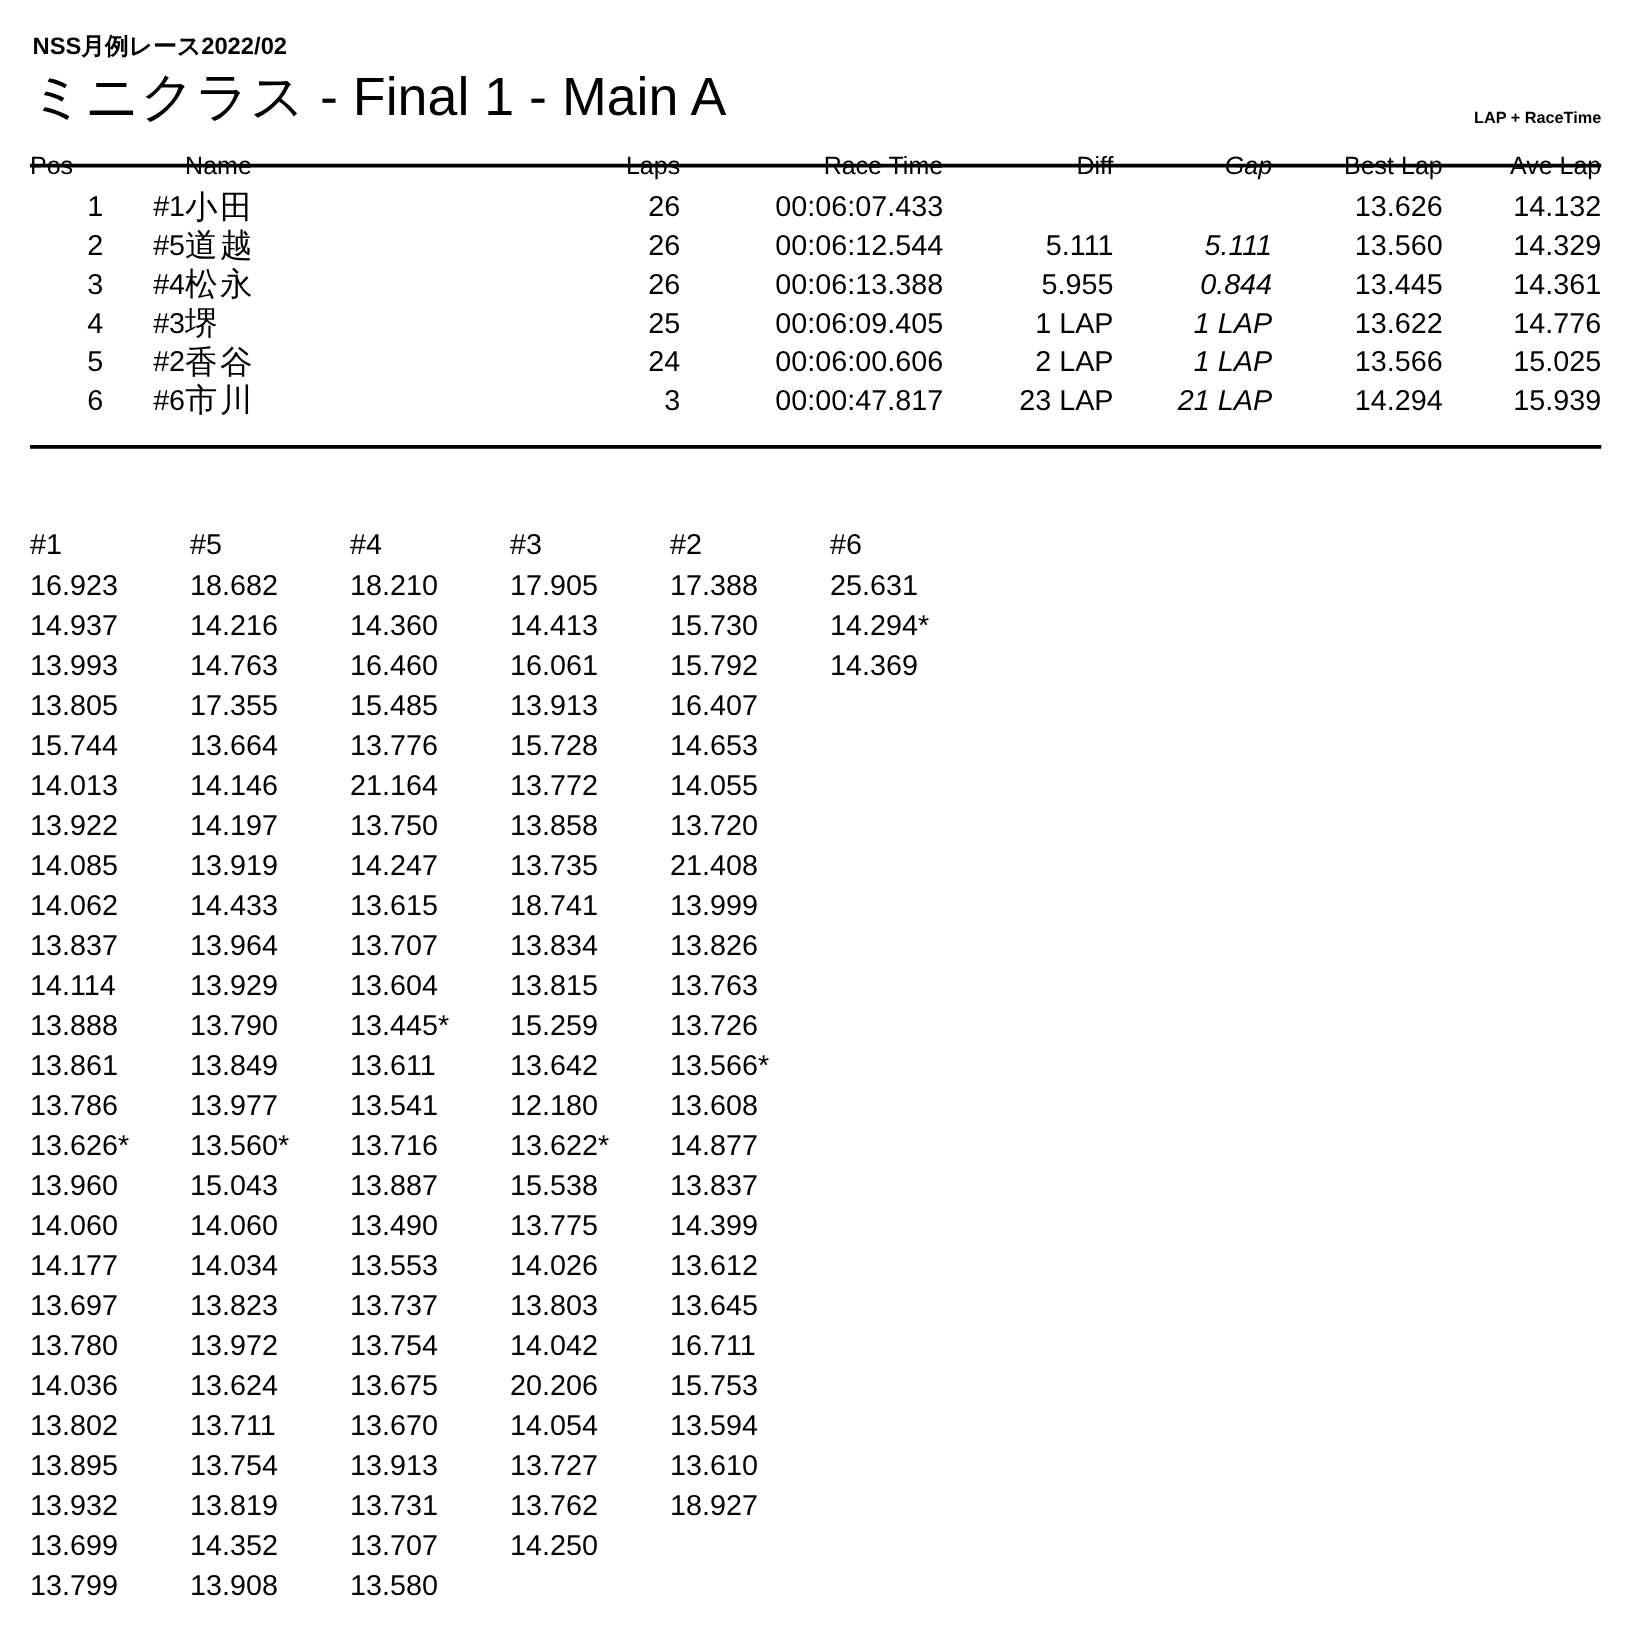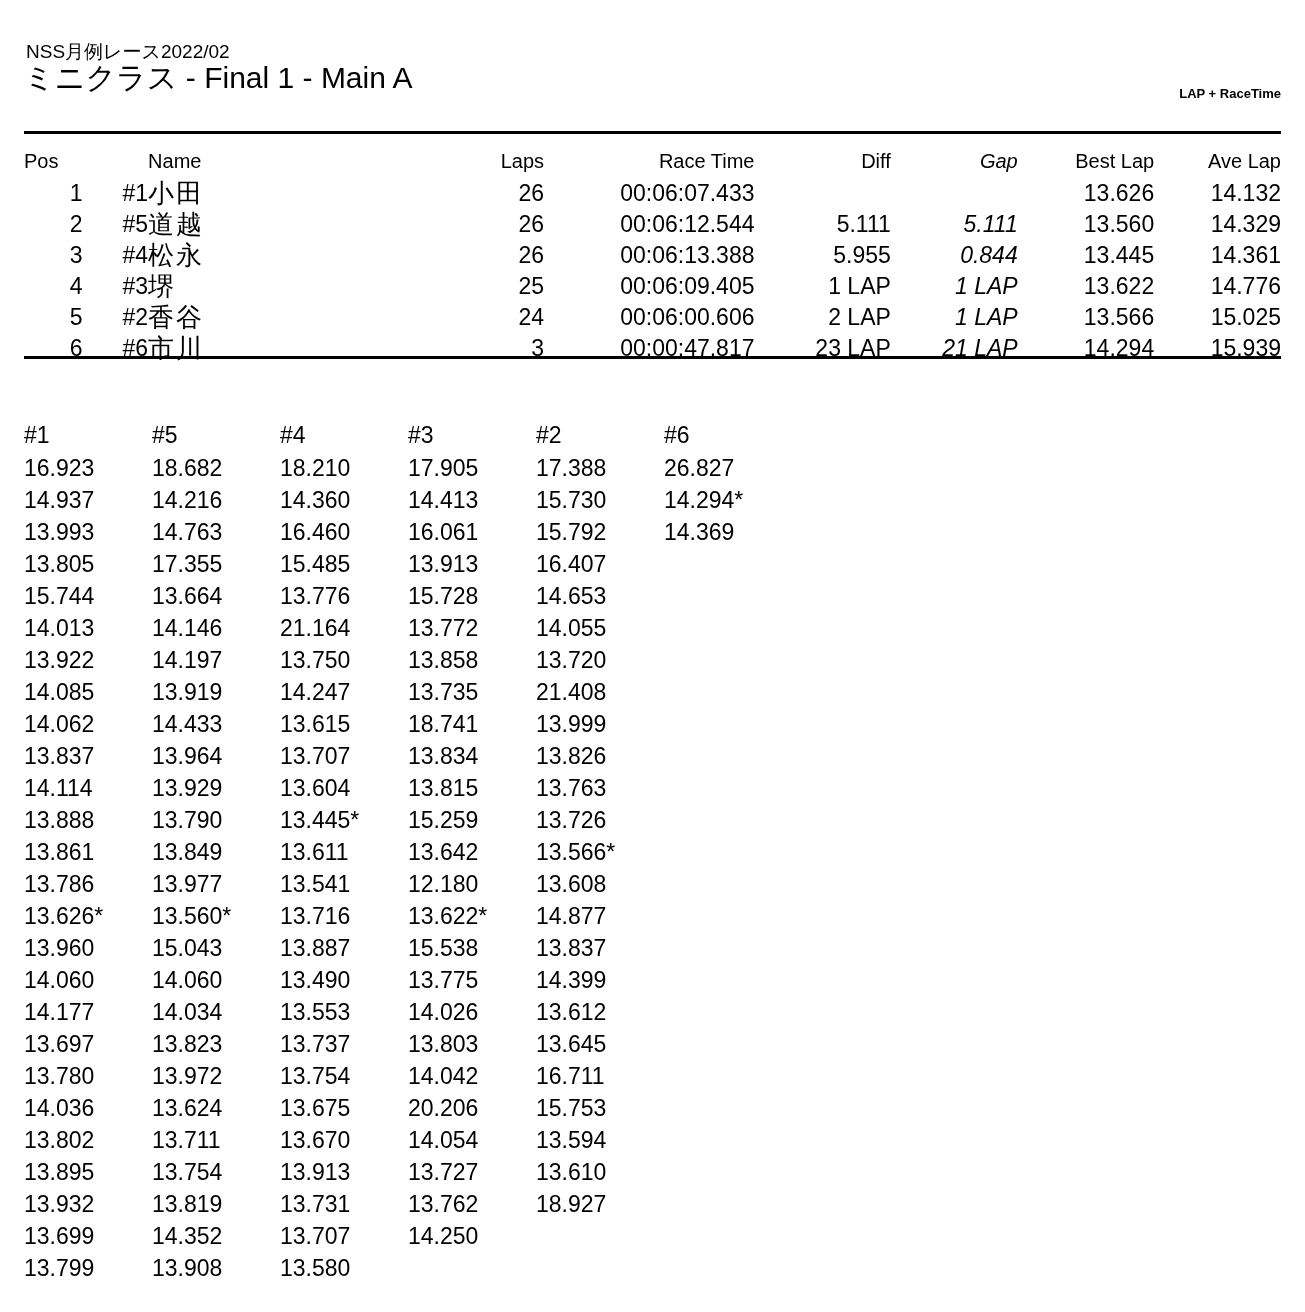--- a/index.html
+++ b/index.html
@@ -19,38 +19,38 @@
     position: relative;
     width: 1305px;
     height: 1312px;
     padding: 0;
   }
 
   
   .event-name {
     position: absolute;
     left: 26px;
-    top: 39px;
+    top: 24px;
     font-size: 19px;
-    font-weight: normal;
+    font-weight: bold;
     letter-spacing: 0px;
     white-space: nowrap;
   }
   .title-row {
     position: absolute;
     left: 24px;
     top: 52px;
     right: 24px;
     height: 56px;
   }
   .main-title {
     position: absolute;
     left: 0;
     top: 0;
-    font-size: 30px;
+    font-size: 43px;
     font-weight: normal;
     white-space: nowrap;
     line-height: 52px;
   }
   .legend {
     position: absolute;
     right: 0px;
     top: 34px;
     font-size: 13px;
     font-weight: bold;
@@ -64,21 +64,21 @@
     right: 24px;
     height: 3px;
     background: #000000;
   }
   #rule-top { top: 131px; }
   #rule-bottom { top: 356px; }
 
   table.results {
     position: absolute;
     left: 24px;
-    top: 148px;
+    top: 120px;
     width: 1257px;
     border-collapse: collapse;
     font-size: 23px;
   }
   table.results th,
   table.results td {
     padding: 0;
     font-weight: normal;
     line-height: 31px;
     height: 31px;
@@ -378,20 +378,20 @@
       <div class="lap-val">13.645</div>
       <div class="lap-val">16.711</div>
       <div class="lap-val">15.753</div>
       <div class="lap-val">13.594</div>
       <div class="lap-val">13.610</div>
       <div class="lap-val">18.927</div>
     </div>
 
     <div class="lap-col">
       <div class="lap-head">#6</div>
-      <div class="lap-val">26.827</div>
+      <div class="lap-val">25.631</div>
       <div class="lap-val">14.294*</div>
       <div class="lap-val">14.369</div>
     </div>
 
   </div>
 
 </div>
 
 </body></html>

